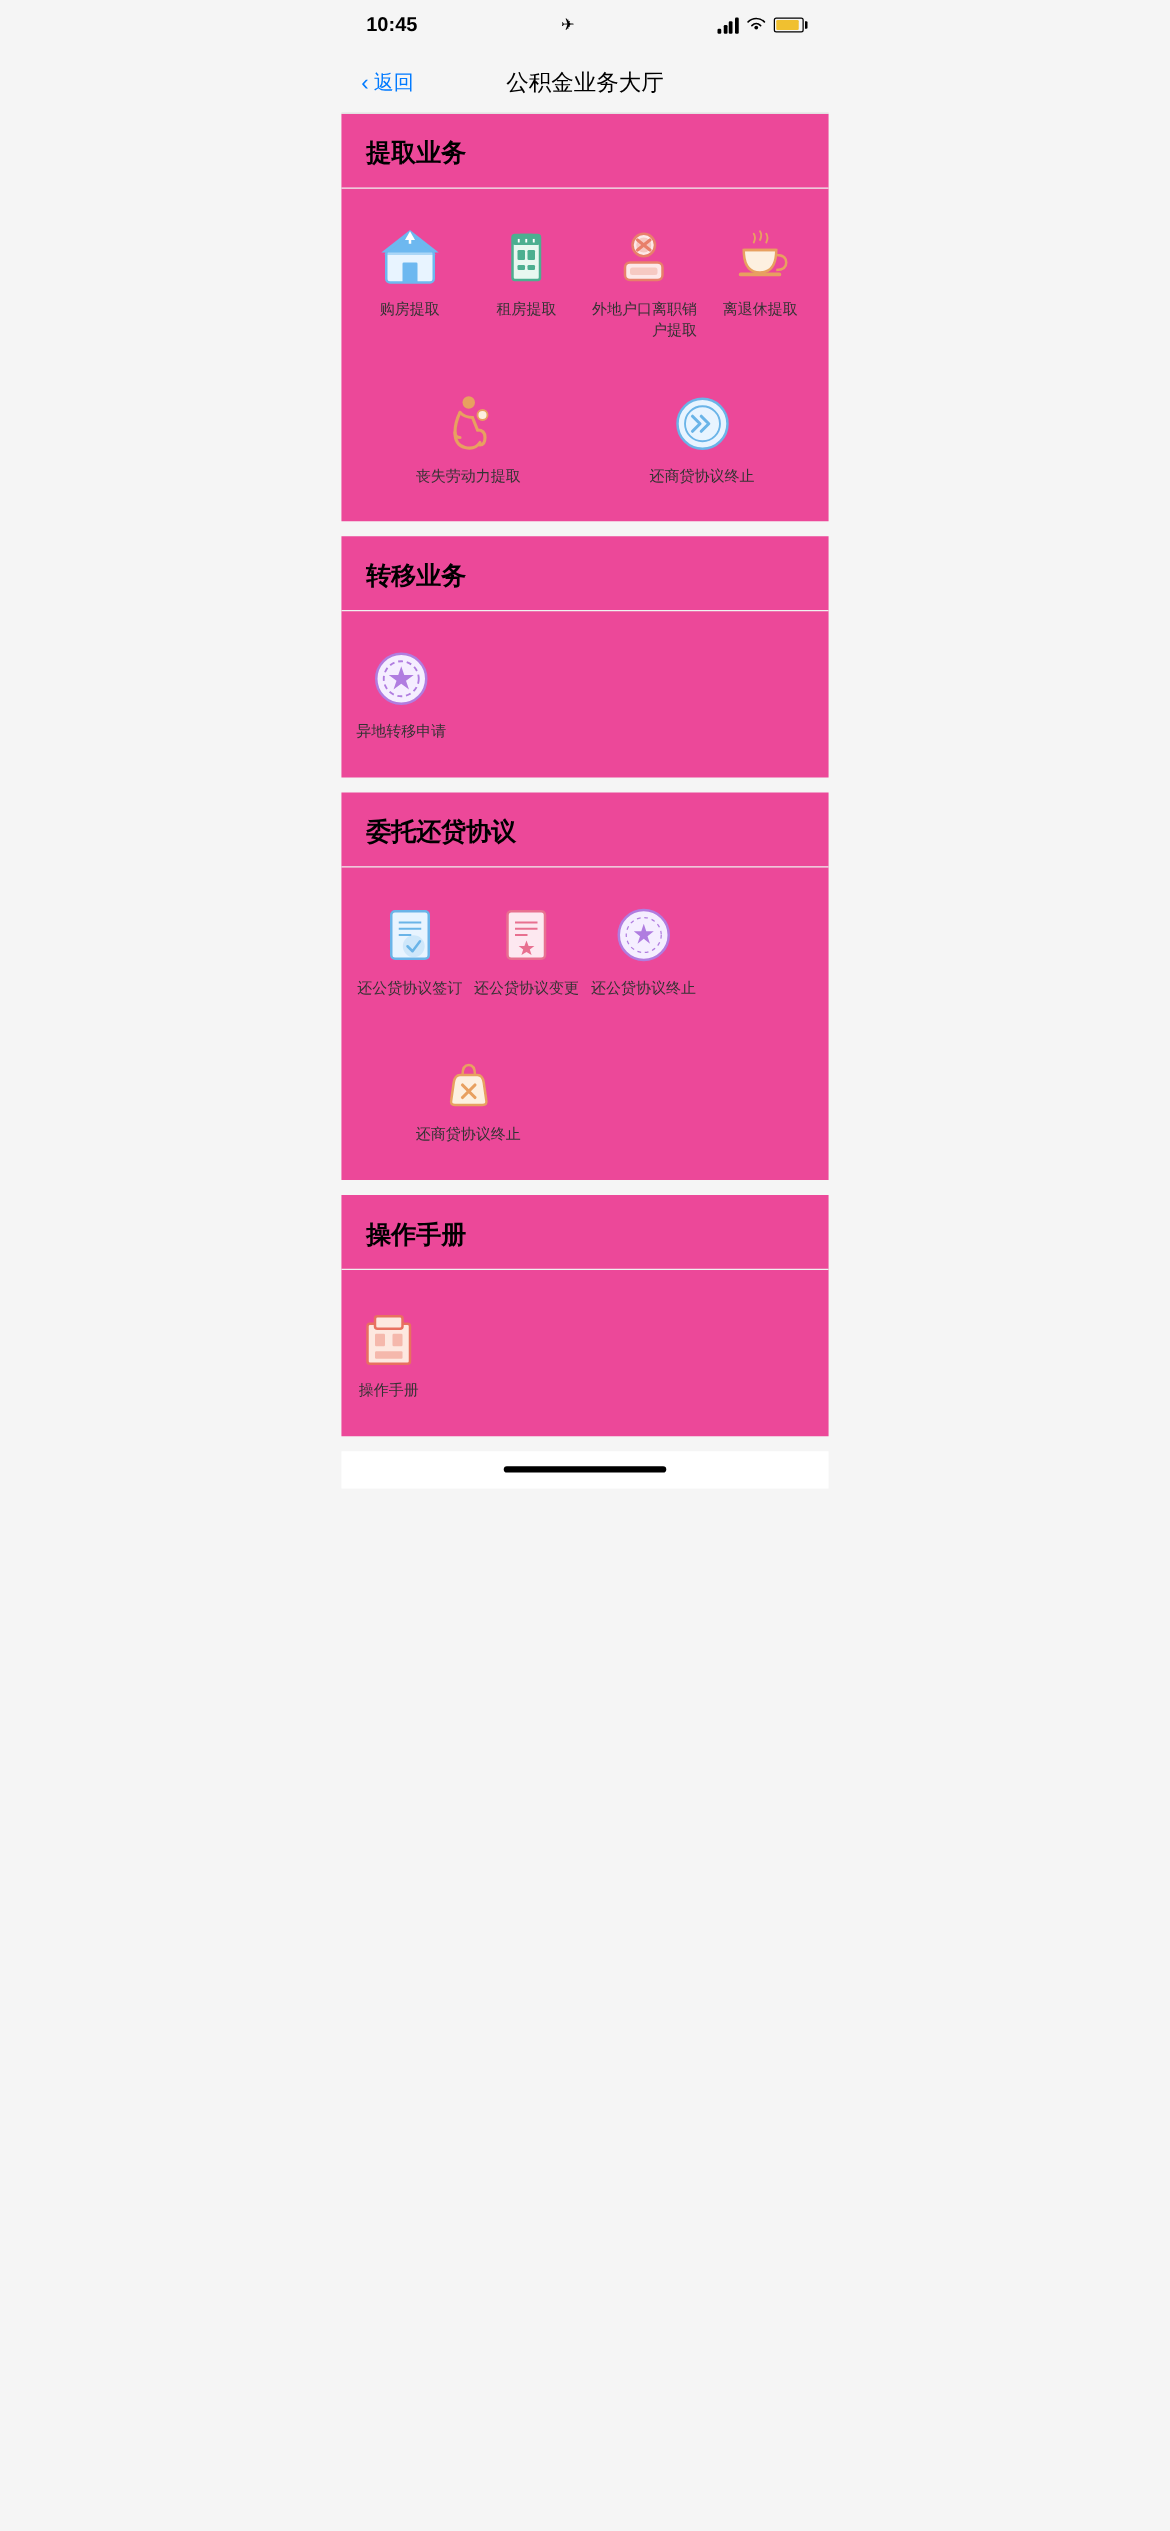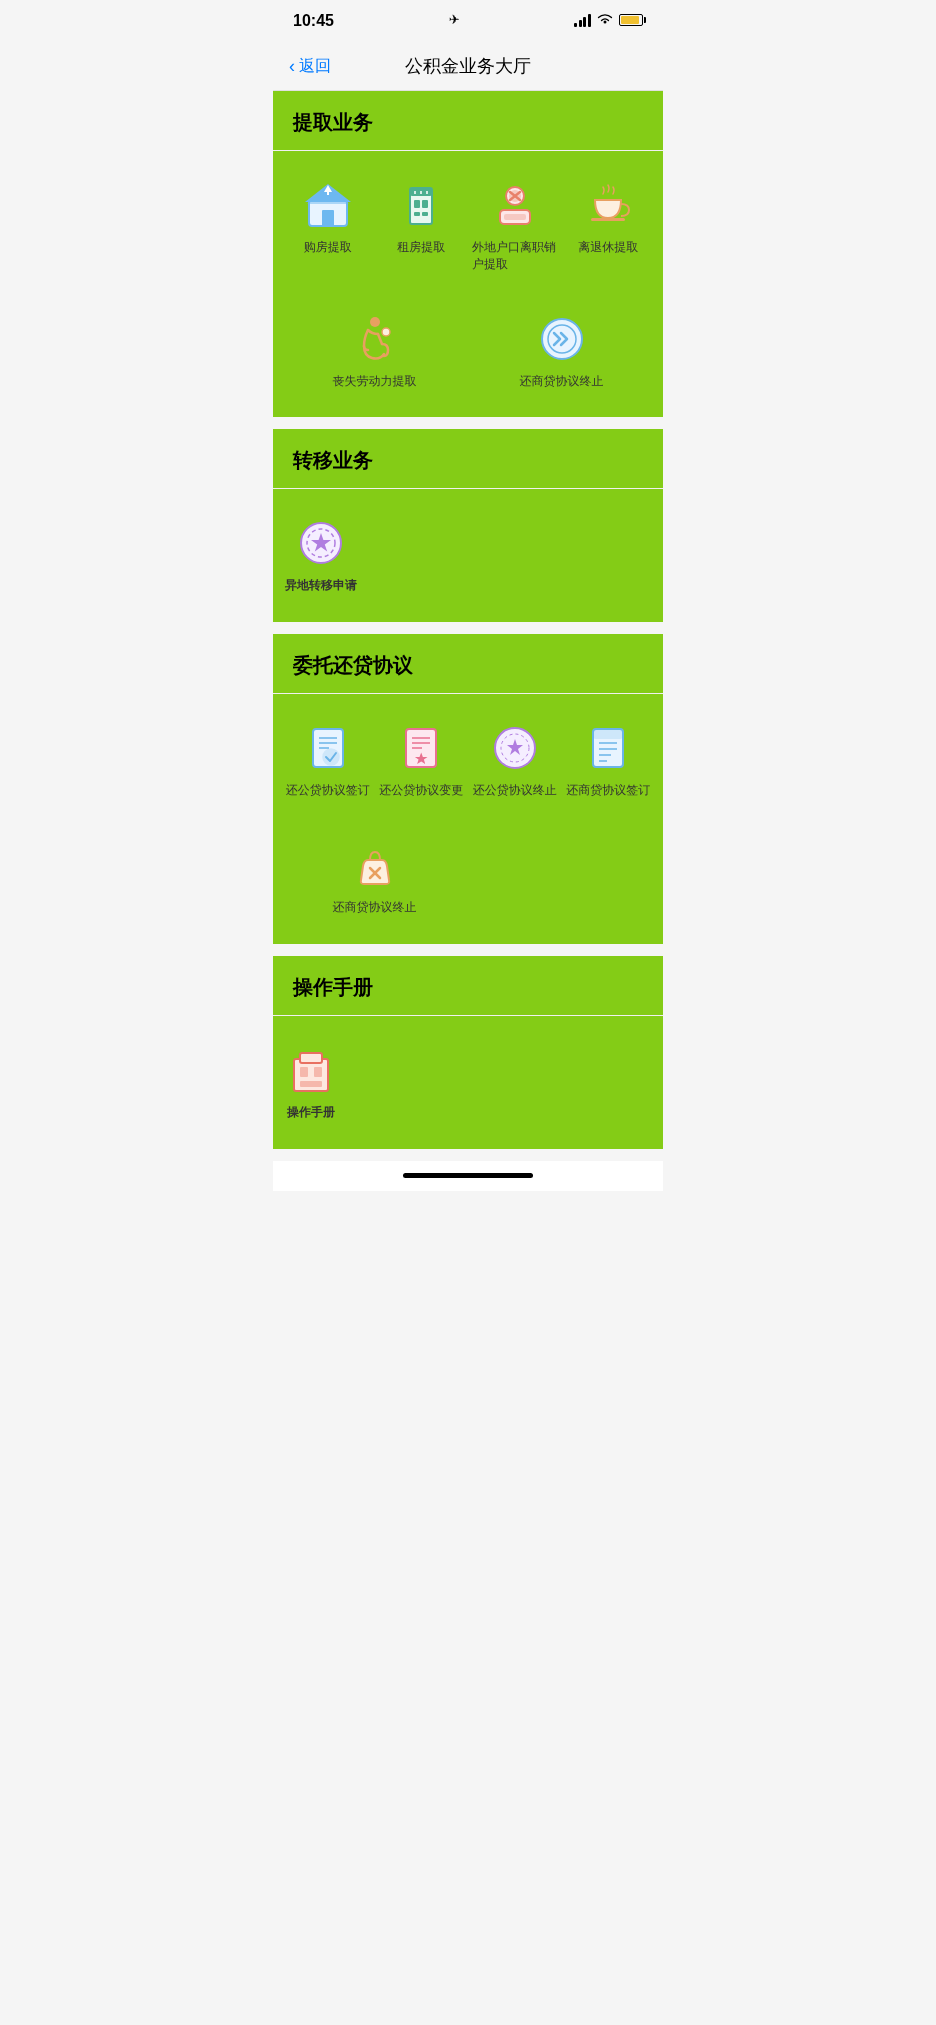--- a/index.html
+++ b/index.html
@@ -99,21 +99,21 @@
       color: #007aff;
     }
     .nav-title {
       font-size: 18px;
       font-weight: 400;
       color: #000;
     }
 
     
     .section {
-      background: #84cc16;
+      background: #ec4899;
       margin-bottom: 12px;
     }
     .section-header {
       padding: 18px 20px 14px;
       font-size: 20px;
       font-weight: 700;
       color: #000;
       border-bottom: 1px solid #f0f0f0;
     }
 
@@ -134,38 +134,37 @@
       display: flex;
       flex-direction: column;
       align-items: center;
       padding: 12px 4px;
       cursor: pointer;
       gap: 8px;
     }
     .icon-label {
       font-size: 12px;
       color: #333;
-      text-align: left;
+      text-align: right;
       line-height: 1.4;
     }
 
     
     .icon-svg {
       width: 52px;
       height: 52px;
       display: flex;
       align-items: center;
       justify-content: center;
     }
 
     
     .icon-grid-single {
       display: flex;
       padding: 16px 8px;
-      font-weight: bold;
     }
     .home-bar {
       width: 130px;
       height: 5px;
       background: #000;
       border-radius: 3px;
     }
   </style>
 </head>
 <body>
@@ -357,33 +356,20 @@
       <div class="icon-svg">
         <svg width="50" height="50" viewBox="0 0 50 50">
           <circle cx="25" cy="25" r="20" fill="#f5eeff" stroke="#b07de0" stroke-width="2"></circle>
           <circle cx="25" cy="25" r="14" fill="none" stroke="#b07de0" stroke-width="1" stroke-dasharray="3,3"></circle>
           <polygon points="25,16 27,22 33,22 28,26 30,32 25,28 20,32 22,26 17,22 23,22" fill="#b07de0"></polygon>
         </svg>
       </div>
       <span class="icon-label">还公贷协议终止</span>
     </div>
 
-    <div class="icon-item">
-      <div class="icon-svg">
-        <svg width="50" height="50" viewBox="0 0 50 50">
-          <rect x="10" y="6" width="30" height="38" rx="3" fill="#e8f4ff" stroke="#6ab4e8" stroke-width="2"></rect>
-          <rect x="10" y="6" width="30" height="10" rx="3" fill="#6ab4e8" opacity="0.2"></rect>
-          <line x1="16" y1="20" x2="34" y2="20" stroke="#6ab4e8" stroke-width="1.5"></line>
-          <line x1="16" y1="26" x2="34" y2="26" stroke="#6ab4e8" stroke-width="1.5"></line>
-          <line x1="16" y1="32" x2="28" y2="32" stroke="#6ab4e8" stroke-width="1.5"></line>
-          <line x1="16" y1="38" x2="24" y2="38" stroke="#6ab4e8" stroke-width="1.5"></line>
-        </svg>
-      </div>
-      <span class="icon-label">还商贷协议签订</span>
-    </div>
   </div>
   <div class="icon-grid-2col">
 
 
     <div class="icon-item">
       <div class="icon-svg">
         <svg width="50" height="50" viewBox="0 0 50 50">
 
           <path d="M18 20 Q14 20 13 26 L11 40 Q10 44 14 44 L36 44 Q40 44 39 40 L37 26 Q36 20 32 20 Z" fill="#fdf0e0" stroke="#e8a060" stroke-width="2"></path>
           <path d="M20 20 Q20 12 25 12 Q30 12 30 20" fill="none" stroke="#e8a060" stroke-width="2"></path>

